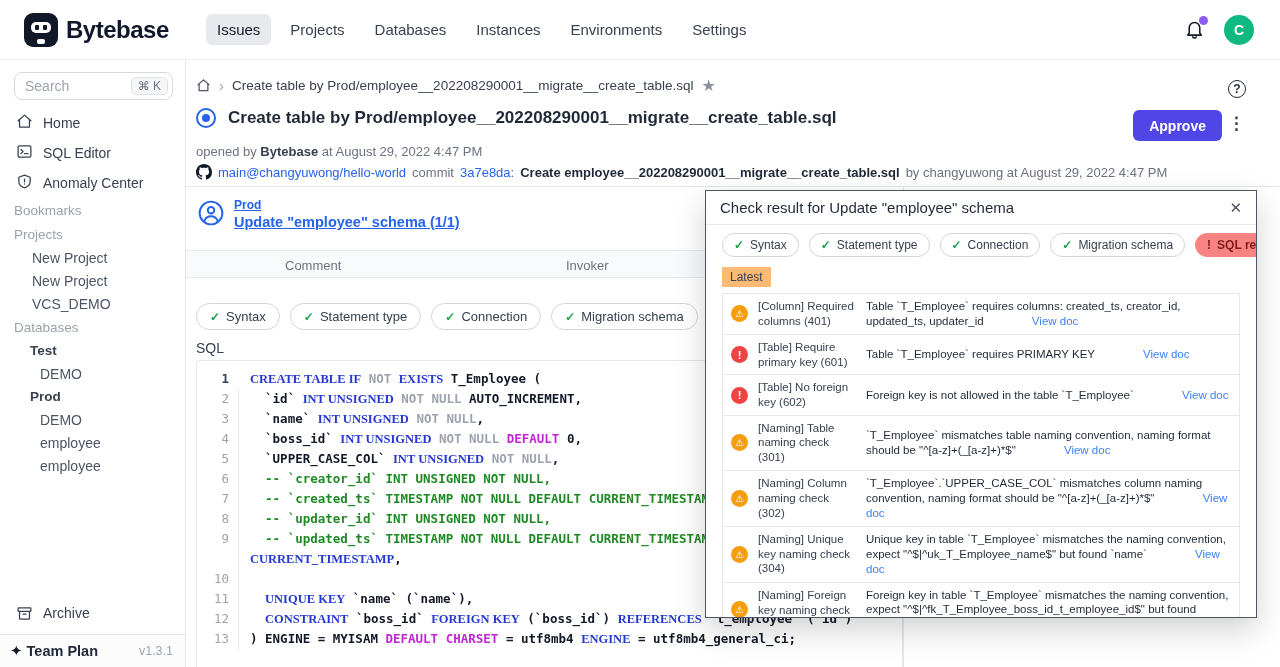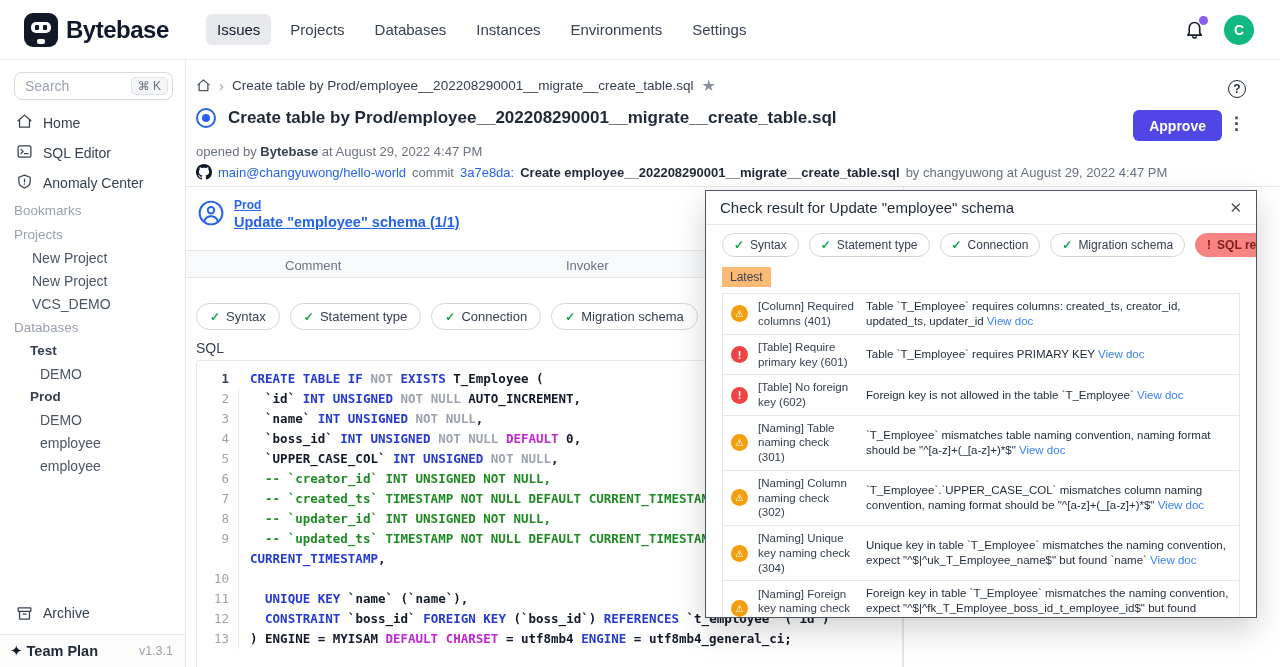--- a/index.html
+++ b/index.html
@@ -75,41 +75,41 @@
   .pill .chk { color:#16a34a; font-size:12px; font-weight:700; }
   .pill.fail { background:#f88383; border-color:#f88383; color:#7f1d1d; font-weight:600; }
   .pill.fail .bang { font-weight:800; }
   .pills-row.sm .pill { height:24px; font-size:12px; padding:0 11px; }
   .sql-label { position:absolute; top:280px; left:10px; font-size:14px; color:#374151; }
   .code-block { position:absolute; top:300px; left:10px; width:707px; bottom:-40px; border:1px solid #e5e7eb; border-radius:3px; background:#fff; overflow:hidden; padding-top:8px; }
   .code-row { display:flex; line-height:20px; font-family:"DejaVu Sans Mono", monospace; font-size:12.5px; font-weight:700; }
   .gutter { flex:none; width:42px; text-align:right; padding-right:9px; color:#9ca3af; border-right:1px solid #e5e7eb; font-weight:400; }
   .gutter.current { color:#374151; font-weight:700; border-right-color:transparent; }
   .code-text { padding-left:11px; white-space:pre; overflow:hidden; }
-  .tk-kw { color:#2438d2; } .tk-gr { color:#9ca3af; } .tk-tx { color:#111827; }
+  .tk-kw { color:#2438d2;font-family:Liberation Serif, serif; } .tk-gr { color:#9ca3af; } .tk-tx { color:#111827; }
   .tk-mg { color:#c026d3; } .tk-cm { color:#1f8a24; }
 
   
   .right-panel { position:absolute; top:127px; left:717px; right:0; bottom:0; background:#fff; border-left:1px solid #e5e7eb; }
 
   
   .modal { position:absolute; top:190px; left:705px; width:552px; height:428px; background:#fff; border:1px solid #4b5563; box-shadow:0 12px 30px rgba(0,0,0,0.18); overflow:hidden; z-index:10; }
   .modal-header { height:34px; border-bottom:1px solid #e5e7eb; display:flex; align-items:center; padding:0 14px; }
   .modal-title { font-size:15px; color:#1f2937; }
   .modal-close { margin-left:auto; font-size:15px; color:#4b5563; cursor:pointer; }
   .modal .pills-row { position:absolute; top:42px; left:16px; }
   .latest-tag { position:absolute; top:76px; left:16px; background:#fdba74; color:#374151; font-size:12px; padding:3px 8px; border-radius:0; }
   .check-list { position:absolute; top:102px; left:16px; right:16px; bottom:0; border:1px solid #e5e7eb; border-bottom:none; overflow:hidden; }
   .check-row { display:flex; align-items:center; border-bottom:1px solid #e5e7eb; padding:5px 8px; min-height:34px; }
   .sev { flex:none; width:17px; height:17px; border-radius:50%; display:flex; align-items:center; justify-content:center; margin-right:10px; }
   .sev.error { color:#fff; font-size:11px; font-weight:800; }
   .sev.warning { color:#fff; font-size:9.5px; }
   .check-rule { flex:none; width:96px; margin-right:12px; font-size:11.5px; line-height:1.28; color:#374151; }
   .check-desc { flex:1; font-size:11.5px; line-height:1.3; color:#1f2937; }
-  .doc-link { color:#3b82f6; cursor:pointer; text-decoration:none; }
+  .doc-link { color:#3b82f6; cursor:pointer; text-decoration:none;margin-left:45px; }
 </style>
 </head>
 <body>
 
 <div class="page">
 
   <header class="topbar">
     <div class="logo">
       <span class="logo-mark">
         <span class="mouth"></span>

